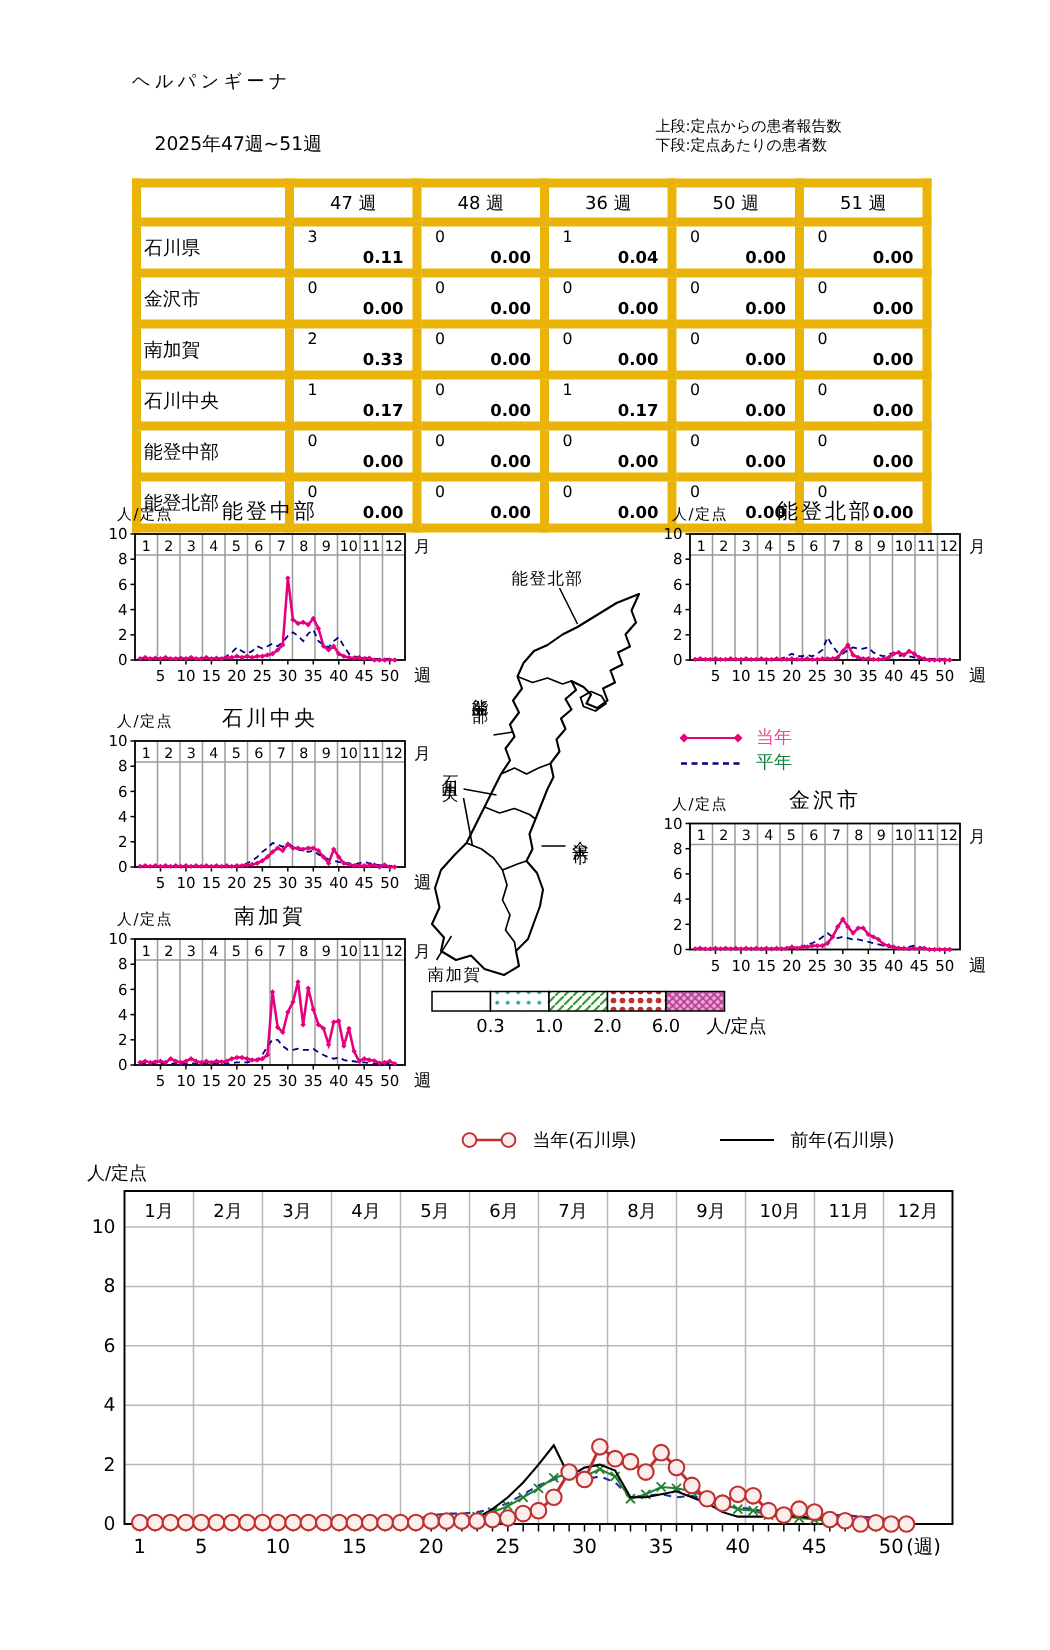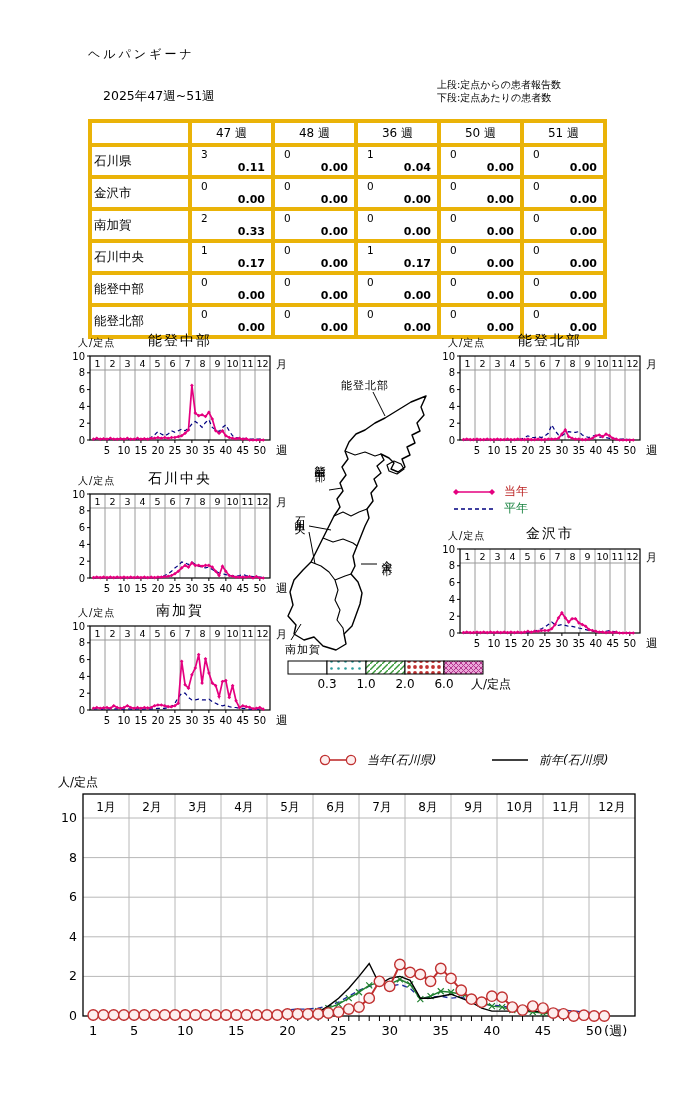--- a/index.html
+++ b/index.html
@@ -5,48 +5,48 @@
   html,body{margin:0;padding:0;}
   body{width:700px;height:1100px;position:relative;background:#fff;
        font-family:"DejaVu Sans","Liberation Sans",sans-serif;color:#000;overflow:hidden;}
   .abs{position:absolute;}
   
   .page-title{left:88px;top:46px;font-size:12px;letter-spacing:3px;}
   .period{left:103px;top:88px;font-size:12.5px;}
   .note{left:437px;top:78px;font-size:10px;line-height:13px;}
   
   table.report{position:absolute;left:88px;top:119px;border-collapse:collapse;table-layout:fixed;}
-  table.report th,table.report td{border:4px solid #eab308;padding:0;font-weight:normal;}
+  table.report th,table.report td{border:6px solid #eab308;padding:0;font-weight:normal;}
   table.report .name-col{width:96px;}
   table.report .wk-col{width:79px;}
   table.report thead th{height:20px;font-size:12px;text-align:center;}
   table.report tbody th{height:28px;font-size:12.5px;text-align:left;padding-left:2px;}
   table.report tbody td{height:28px;position:relative;font-size:11px;}
   .cell-count{position:absolute;left:9px;top:1px;font-size:10.5px;}
   .cell-rate{position:absolute;right:6px;bottom:1px;font-weight:bold;font-size:11px;}
   
   .sc-block{position:absolute;width:240px;height:122px;}
   .sc-unit{position:absolute;left:22px;top:0;font-size:10px;letter-spacing:1px;}
   .sc-title{position:absolute;left:34px;top:-4px;width:180px;text-align:center;font-size:14px;letter-spacing:2px;}
   .sc-svg{position:absolute;left:0;top:12px;overflow:visible;}
   
   .legend-small{left:452px;top:483px;font-size:12px;}
   .legend-small .row{display:flex;align-items:center;height:17px;}
   .legend-small svg{margin-right:8px;}
-  .lg-tonen{color:#b91c1c;}
+  .lg-tonen{color:#ec4899;}
   .lg-heinen{color:#15803d;}
   
   .map-wrap{left:285px;top:368px;width:150px;height:292px;}
   .map-label{position:absolute;font-size:11px;letter-spacing:1px;white-space:nowrap;}
   .v-label{writing-mode:vertical-rl;text-orientation:upright;letter-spacing:2px;}
   
   .scalebar{left:286px;top:658px;}
   
   .main-block{left:30px;top:748px;width:665px;height:320px;}
-  .main-legend{position:absolute;left:288px;top:3px;font-size:12px;font-style:italic;}
+  .main-legend{position:absolute;left:276px;top:3px;font-size:12px;}
   .main-legend .row{display:flex;height:18px;align-items:center;}
   .main-legend .item{display:flex;align-items:center;width:172px;}
   .main-legend svg{margin-right:9px;}
   .main-unit{position:absolute;left:28px;top:26px;font-size:12px;}
   .main-svg{position:absolute;left:0;top:44px;overflow:visible;}
 </style>
 </head>
 <body>
 
 <div class="abs page-title">ヘルパンギーナ</div>

